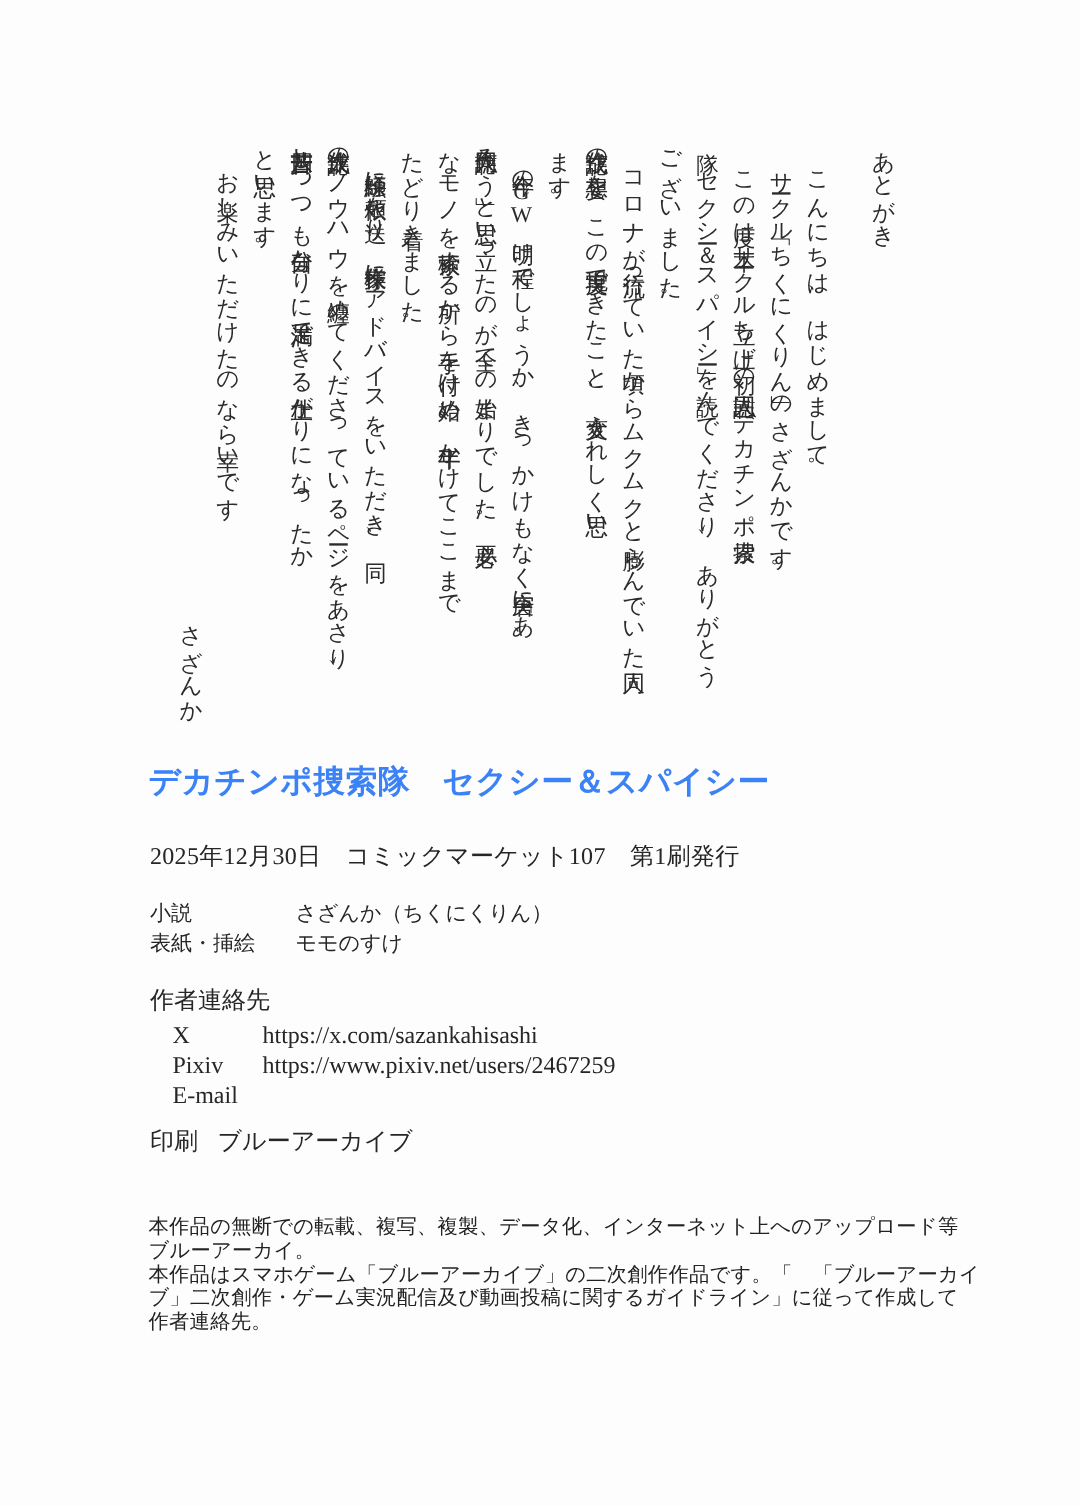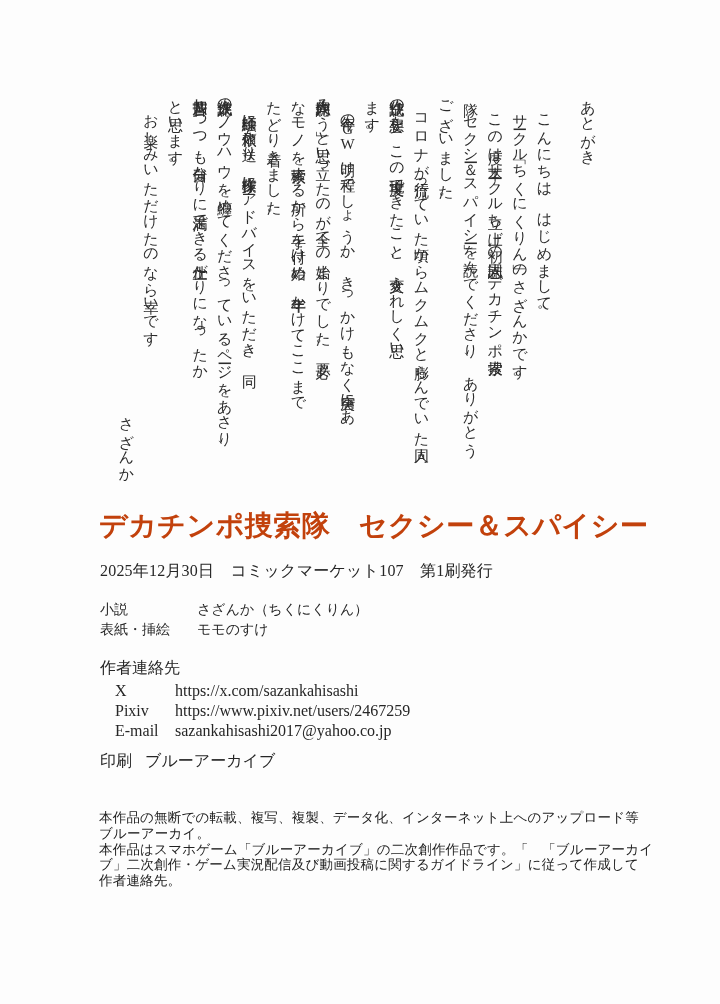--- a/index.html
+++ b/index.html
@@ -38,24 +38,24 @@
     text-align: end;
     padding-bottom: 16px;
   }
 
   
   .book-title {
     position: absolute;
     left: 99px;
     top: 507px;
     margin: 0;
-    font-size: 28px;
+    font-size: 21px;
     font-weight: bold;
     letter-spacing: 0.5px;
-    color: #c2410c;
+    color: #3b82f6;
   }
   .edition {
     position: absolute;
     left: 100px;
     top: 561px;
     font-size: 16px;
     letter-spacing: 0.2px;
   }
   .credits {
     position: absolute;
@@ -67,21 +67,21 @@
   .credit-row { display: flex; }
   .credit-label { width: 97px; flex: 0 0 auto; }
 
   .contact {
     position: absolute;
     left: 100px;
     top: 658px;
     font-size: 16px;
     line-height: 20px;
   }
-  .contact-heading { margin-bottom: 3px; }
+  .contact-heading { margin-bottom: 3px; font-family: Liberation Mono, monospace; }
   .contact-row { display: flex; padding-left: 15px; }
   .contact-label { width: 60px; flex: 0 0 auto; }
 
   .printer {
     position: absolute;
     left: 100px;
     top: 751px;
     font-size: 16px;
   }
   .printer-value { margin-left: 13px; }
@@ -144,21 +144,20 @@
     <div class="contact-row">
       <span class="contact-label">X</span>
       <span class="contact-value">https://x.com/sazankahisashi</span>
     </div>
     <div class="contact-row">
       <span class="contact-label">Pixiv</span>
       <span class="contact-value">https://www.pixiv.net/users/2467259</span>
     </div>
     <div class="contact-row">
       <span class="contact-label">E-mail</span>
-      <span class="contact-value">sazankahisashi2017@yahoo.co.jp</span>
     </div>
   </div>
 
   <div class="printer">
     <span class="printer-label">印刷</span><span class="printer-value">ブルーアーカイブ</span>
   </div>
 
   <div class="disclaimer">
     <p class="disc-line">本作品の無断での転載、複写、複製、データ化、インターネット上へのアップロード等</p>
     <p class="disc-line">ブルーアーカイ。</p>

